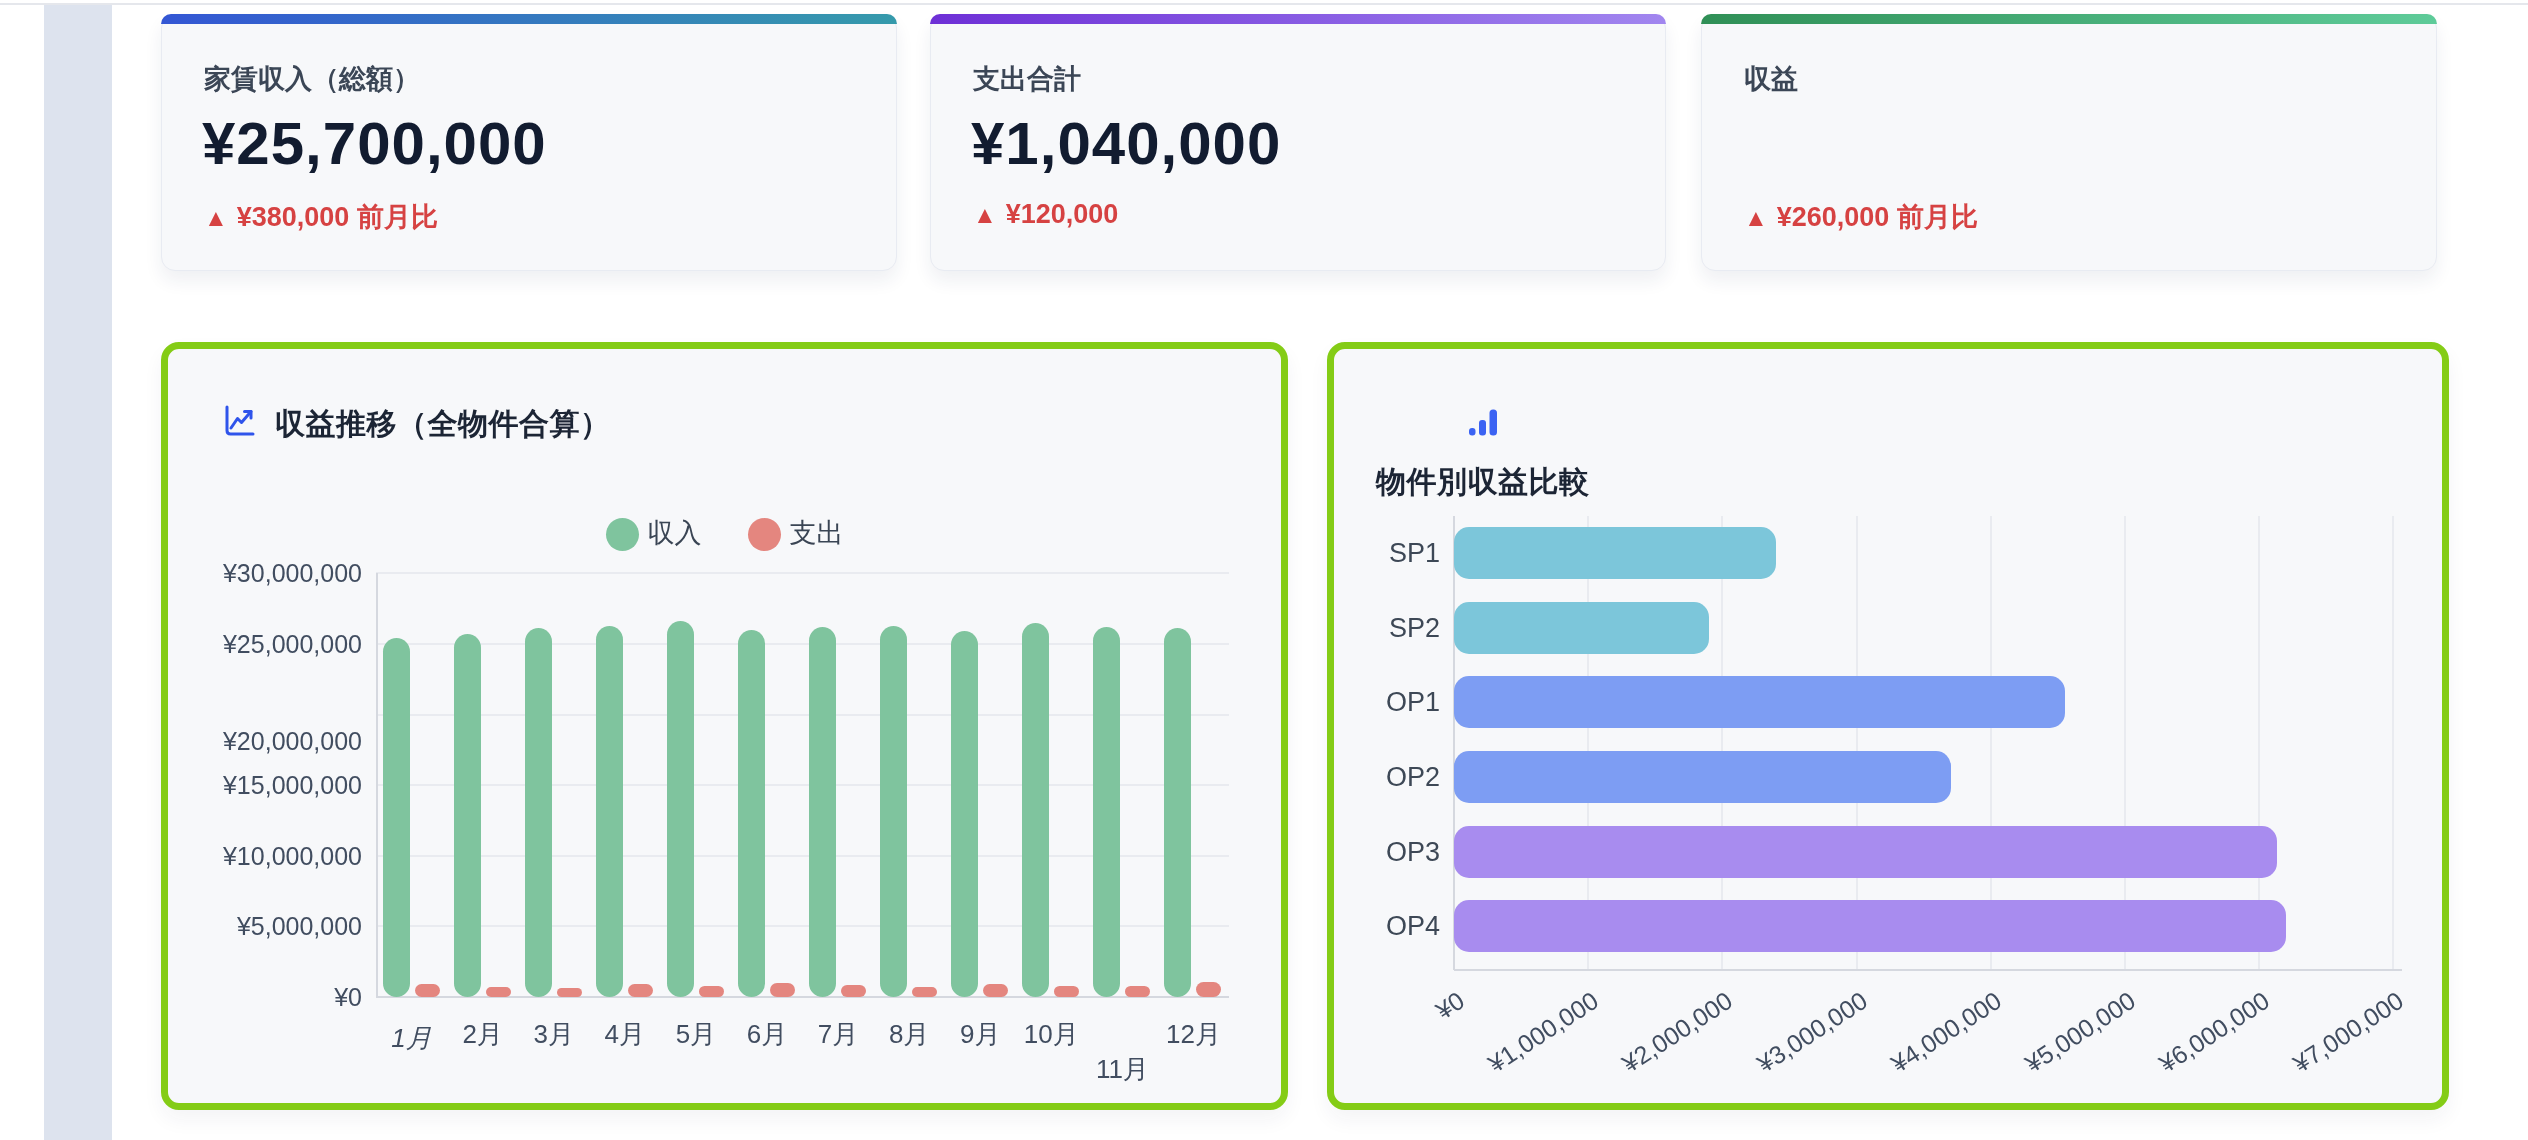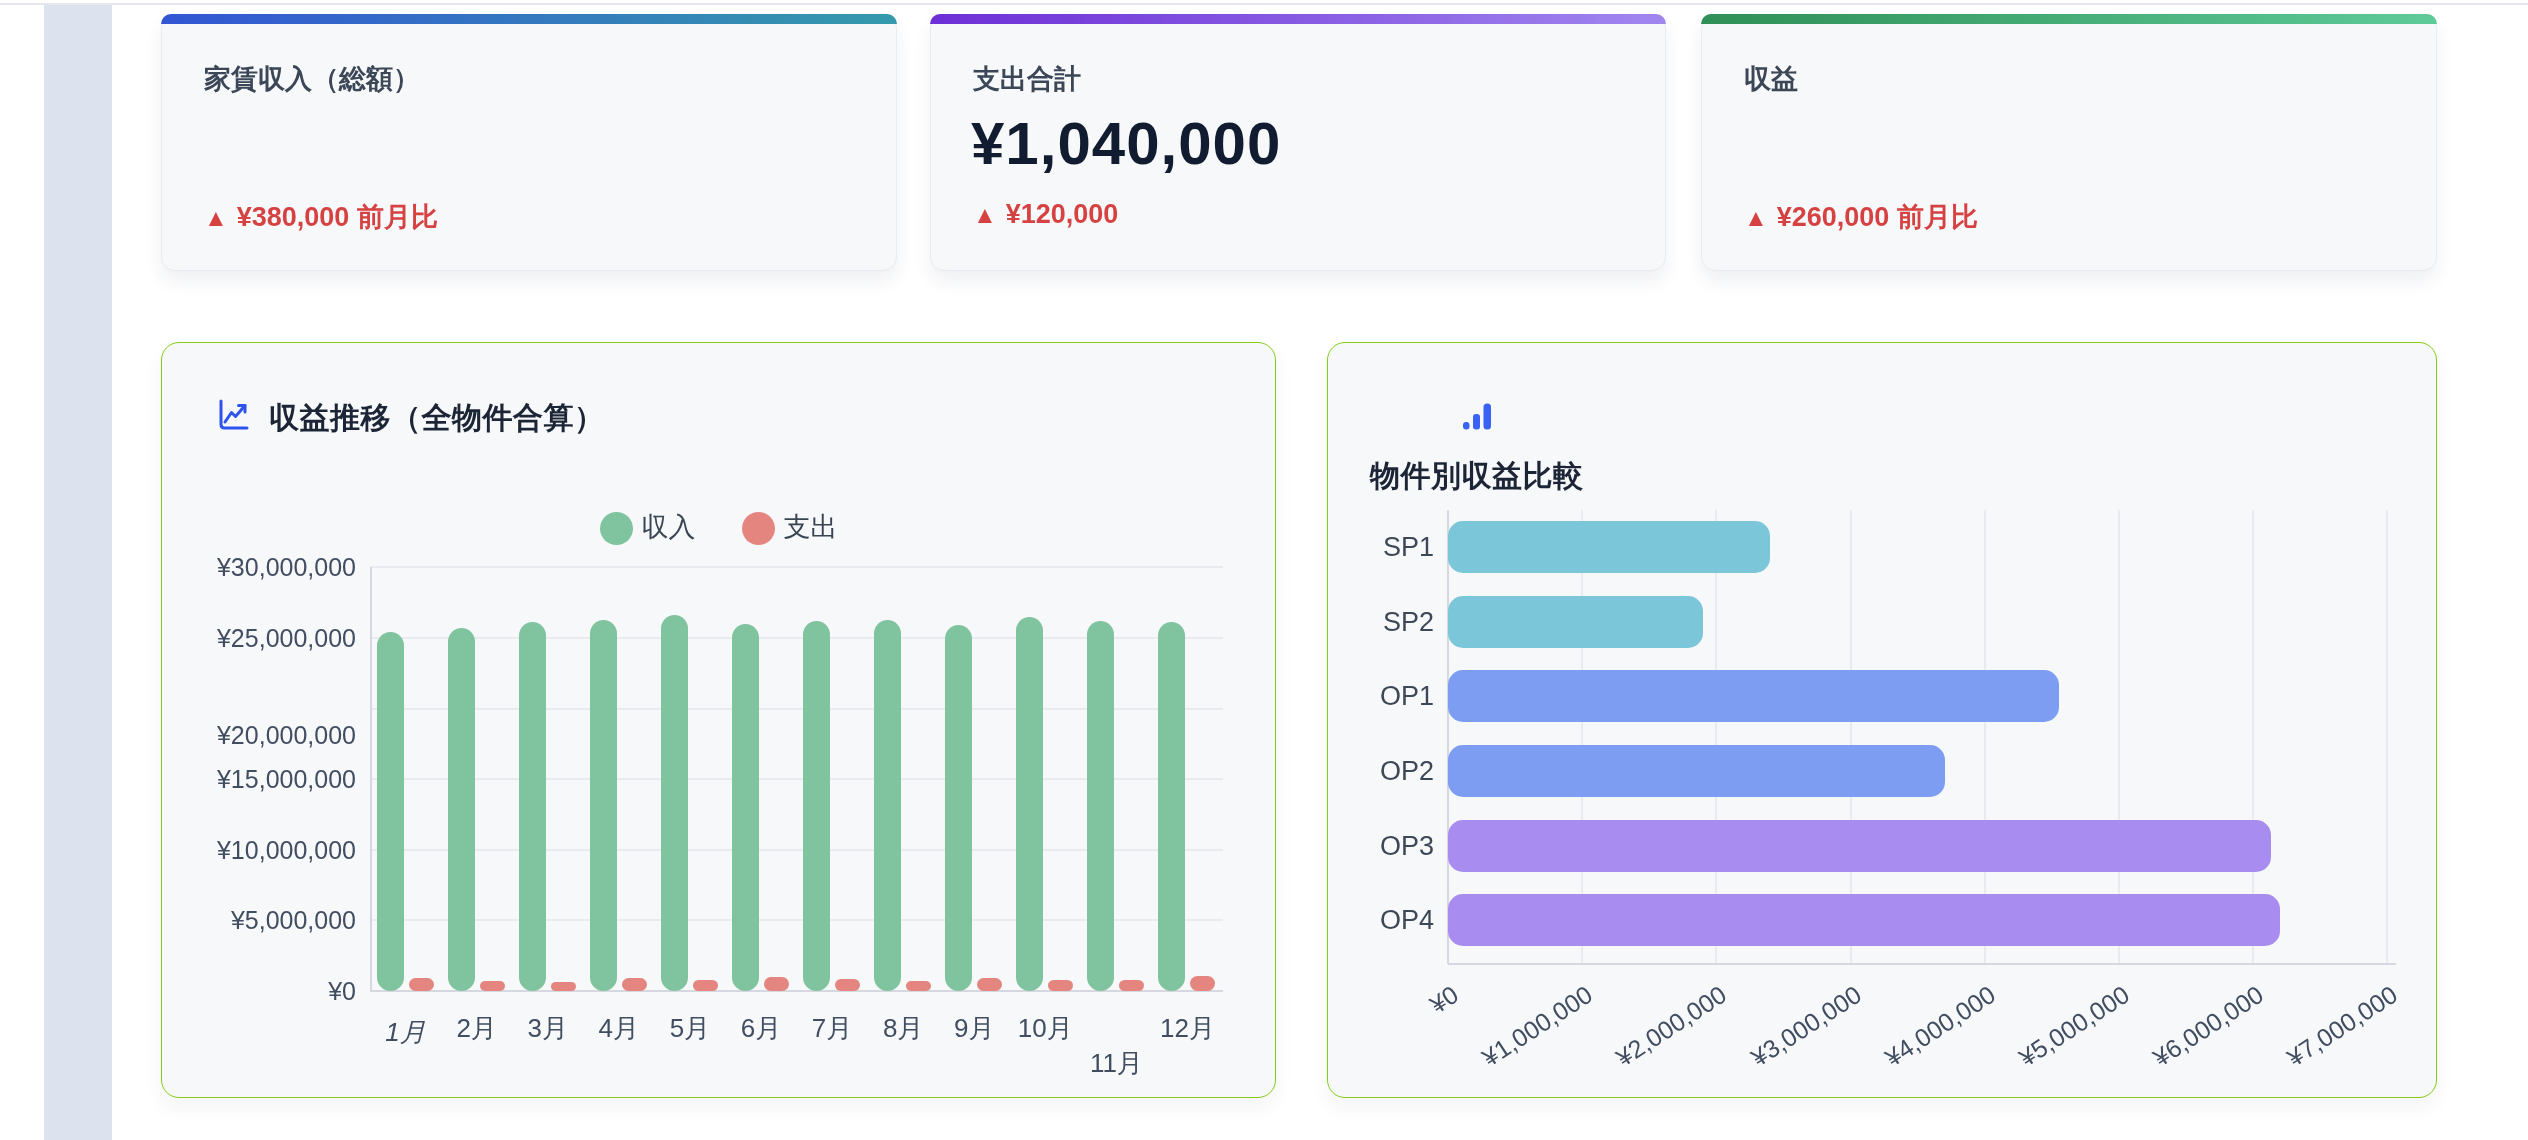--- a/index.html
+++ b/index.html
@@ -15,21 +15,21 @@
     border:1px solid #e8ebf2;border-radius:14px;box-shadow:0 10px 18px rgba(30,45,80,.07);}
   .kpi-card.c0{left:161px}.kpi-card.c1{left:930px}.kpi-card.c2{left:1701px}
   .kpi-accent{position:absolute;top:-1px;left:-1px;right:-1px;height:10px;border-radius:14px 14px 0 0;}
   .kpi-label{position:absolute;left:42px;top:46px;font-size:27px;font-weight:600;color:#3b4656;}
   .kpi-value{position:absolute;left:40px;top:94px;font-size:60px;font-weight:800;color:#121c30;letter-spacing:1px;}
   .kpi-change{position:absolute;left:42px;top:184px;font-size:27px;font-weight:600;color:#d64242;display:flex;align-items:center;gap:9px;}
   .tri{font-size:24px;line-height:27px;}
 
   
   .panel{position:absolute;top:342px;height:754px;background:#f7f8fa;
-    border:1px solid #84cc16;border-radius:18px;box-shadow:0 10px 20px rgba(30,45,80,.05);}
+    border:7px solid #84cc16;border-radius:18px;box-shadow:0 10px 20px rgba(30,45,80,.05);}
   .panel.left{left:161px;width:1113px;}
   .panel.right{left:1327px;width:1108px;}
   .panel-header{position:absolute;top:54px;left:52px;display:flex;align-items:center;gap:17px;}
   .panel.right .panel-header{left:42px;flex-direction:column;}
   .panel-title{font-size:30px;font-weight:700;color:#1c2535;letter-spacing:.5px;}
 
   
   .legend{position:absolute;top:166px;left:0;width:100%;display:flex;justify-content:center;gap:46px;}
   .legend-item{display:flex;align-items:flex-end;gap:9px;}
   .legend-dot{width:33px;height:33px;border-radius:50%;}
@@ -49,20 +49,21 @@
 </style>
 </head>
 <body>
 
 <div class="top-rule"></div>
 <div class="side-gutter"></div>
 
 <div class="kpi-card c0">
   <div class="kpi-accent" style="background: linear-gradient(90deg, rgb(51, 86, 212), rgb(53, 154, 171));"></div>
   <div class="kpi-label">家賃収入（総額）</div>
+  <div class="kpi-value">¥25,700,000</div>
   <div class="kpi-change">
     <span class="tri">▲</span>
     <span>¥380,000 前月比</span>
   </div>
 </div>
 <div class="kpi-card c1">
   <div class="kpi-accent" style="background: linear-gradient(90deg, rgb(109, 47, 214), rgb(161, 134, 239));"></div>
   <div class="kpi-label">支出合計</div>
   <div class="kpi-value">¥1,040,000</div>
   <div class="kpi-change">

